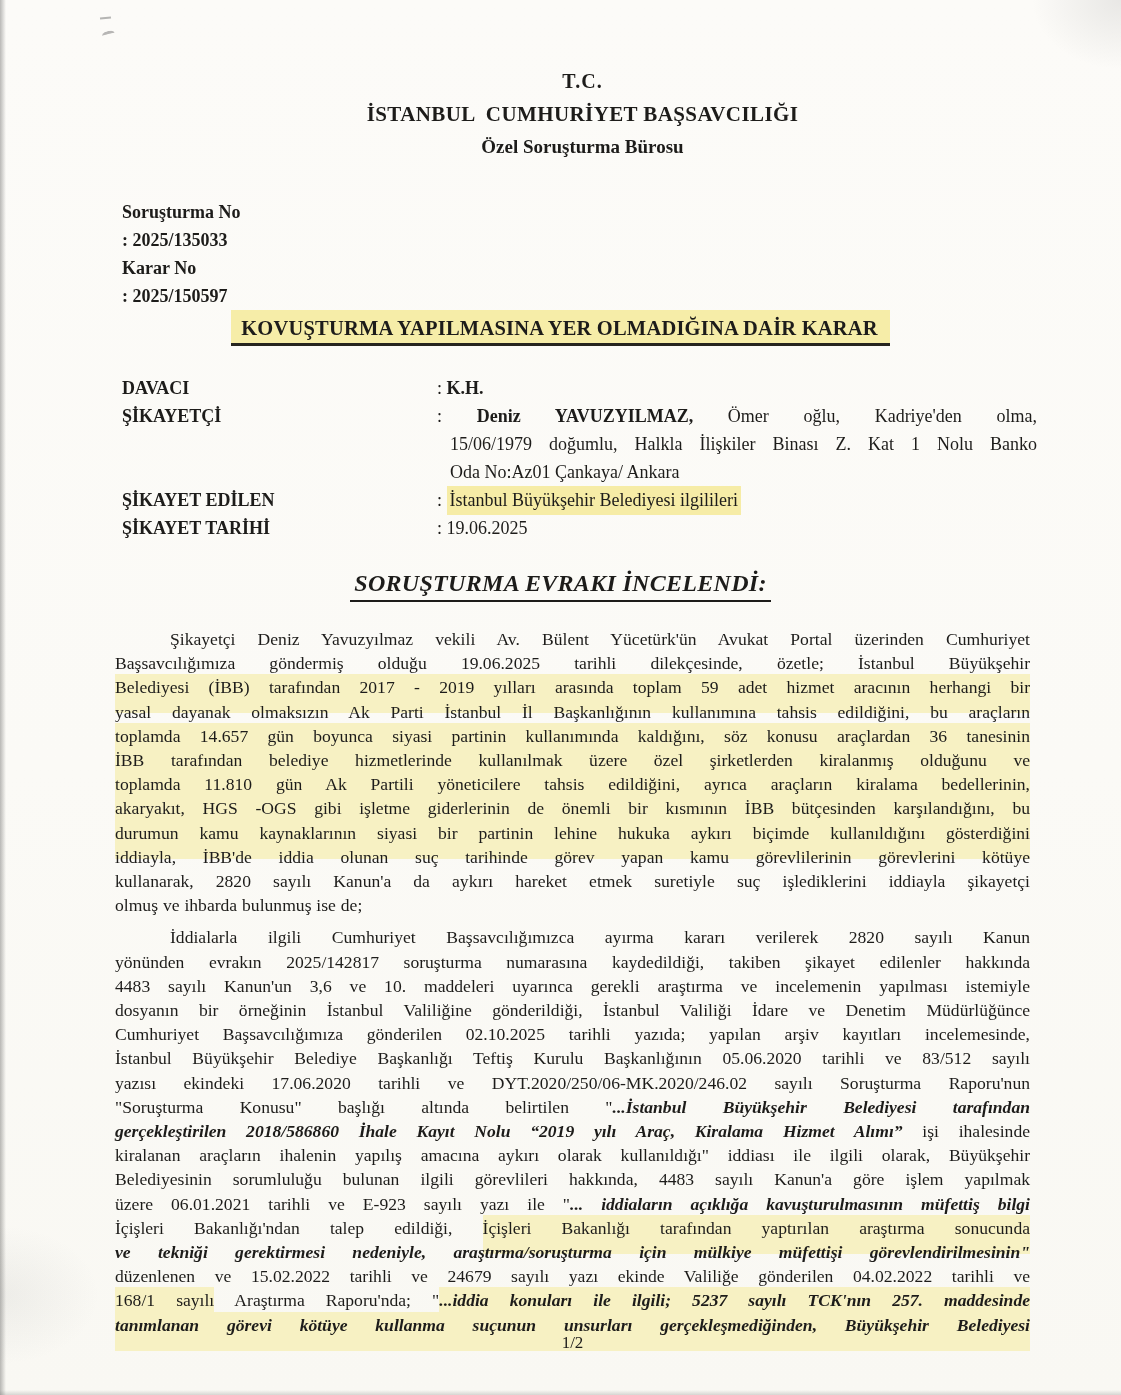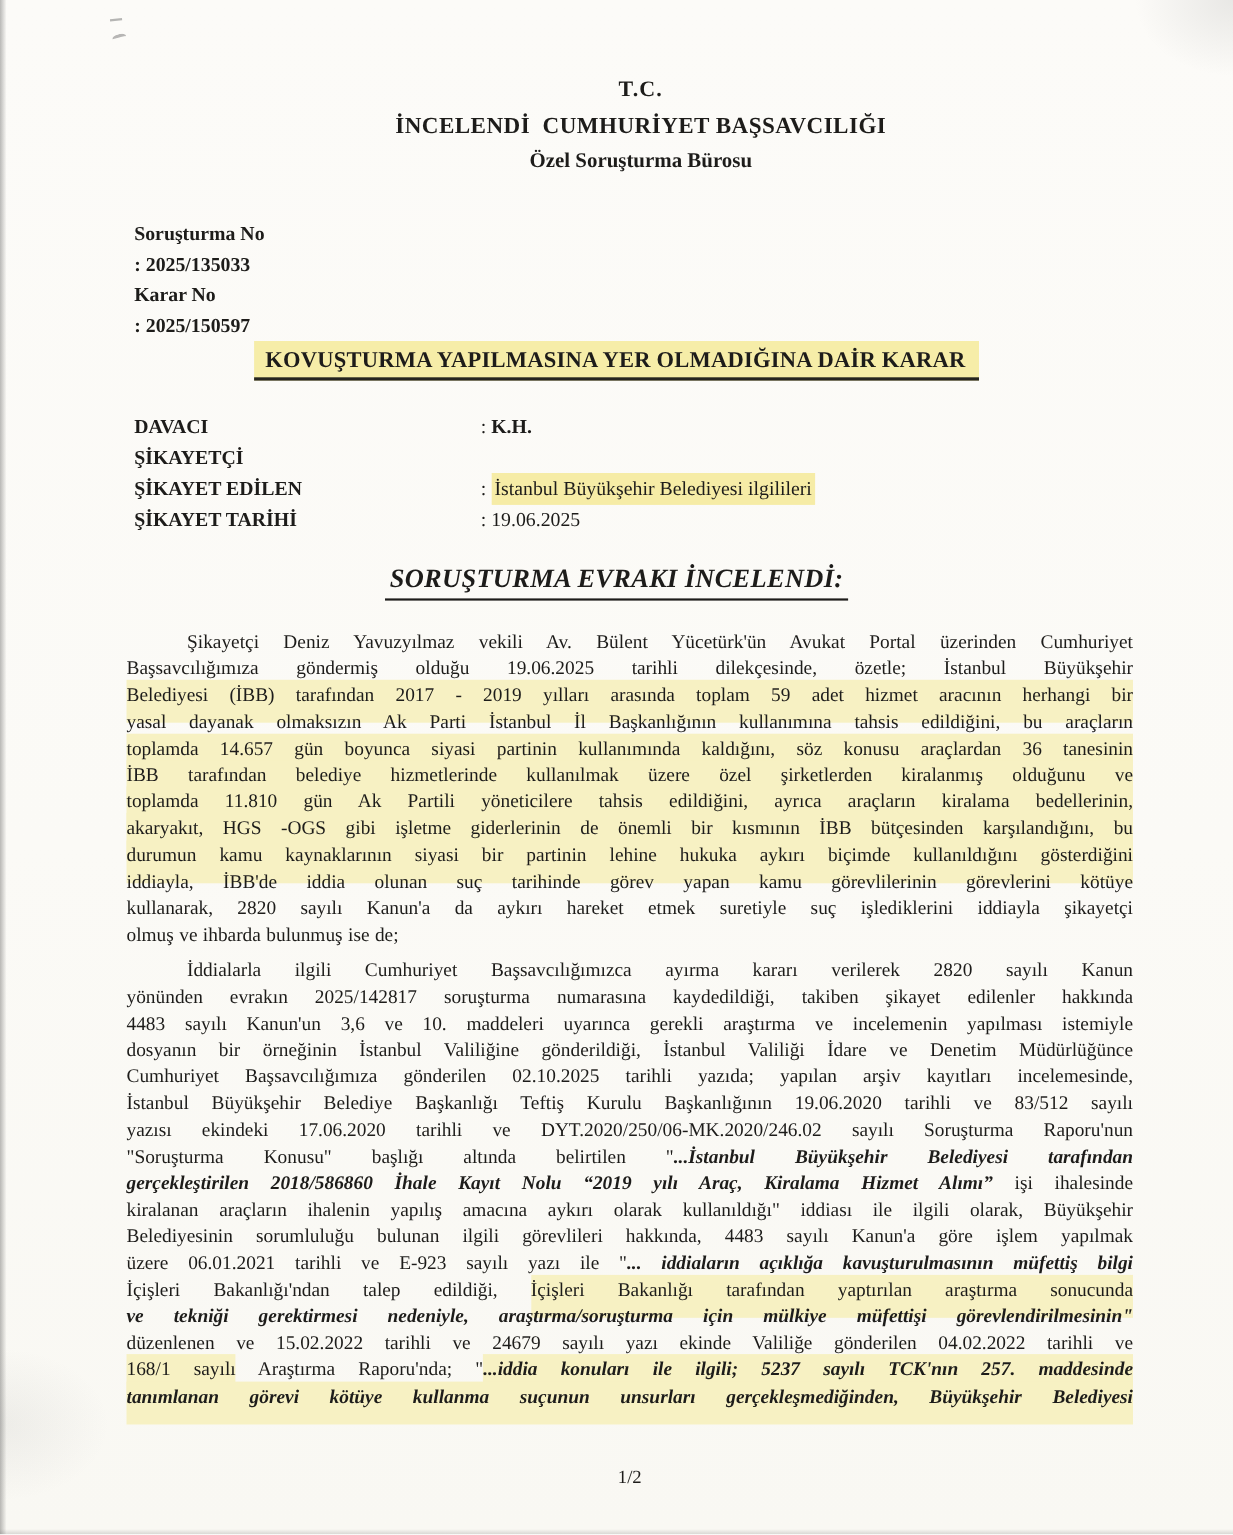--- a/index.html
+++ b/index.html
@@ -80,21 +80,21 @@
 
   <div class="edge-left"></div>
   <div class="edge-bottom"></div>
   <div class="corner-tr"></div>
   <div class="smudge-bl"></div>
   <div class="pencil-a"></div>
   <div class="pencil-b"></div>
 
   <div class="doc-header">
     <div class="h-tc">T.C.</div>
-    <div class="h-office">İNCELENDİ  CUMHURİYET BAŞSAVCILIĞI</div>
+    <div class="h-office">İSTANBUL  CUMHURİYET BAŞSAVCILIĞI</div>
     <div class="h-bureau">Özel Soruşturma Bürosu</div>
   </div>
 
   <div class="case-numbers" id="case-numbers">
       <div class="cn-row">
         <span class="cn-label">Soruşturma No</span>
         <span class="cn-value">: 2025/135033</span>
       </div>
       <div class="cn-row">
         <span class="cn-label">Karar No</span>
@@ -108,20 +108,25 @@
 
   <div class="parties" id="parties">
       <div class="party-row">
         <div class="party-label">DAVACI</div>
         <div class="party-value">
           <div class="pv-line"><span>: </span><span class="b">K.H.</span></div>
         </div>
       </div>
       <div class="party-row">
         <div class="party-label">ŞİKAYETÇİ</div>
+        <div class="party-value">
+          <div class="pv-line j"><span>: </span><span class="b">Deniz YAVUZYILMAZ,</span><span> Ömer oğlu, Kadriye'den olma,</span></div>
+          <div class="pv-line j pad"><span>15/06/1979 doğumlu, Halkla İlişkiler Binası Z. Kat 1 Nolu Banko</span></div>
+          <div class="pv-line pad"><span>Oda No:Az01 Çankaya/ Ankara</span></div>
+        </div>
       </div>
       <div class="party-row">
         <div class="party-label">ŞİKAYET EDİLEN</div>
         <div class="party-value">
           <div class="pv-line"><span>: </span><span class="hs">İstanbul Büyükşehir Belediyesi ilgilileri</span></div>
         </div>
       </div>
       <div class="party-row">
         <div class="party-label">ŞİKAYET TARİHİ</div>
         <div class="party-value">
@@ -148,21 +153,21 @@
         <div class="line j"><span>iddiayla, İBB'de iddia olunan suç tarihinde görev yapan kamu görevlilerinin görevlerini kötüye</span></div>
         <div class="line j"><span>kullanarak, 2820 sayılı Kanun'a da aykırı hareket etmek suretiyle suç işlediklerini iddiayla şikayetçi</span></div>
         <div class="line"><span>olmuş ve ihbarda bulunmuş ise de;</span></div>
       </div>
       <div class="para">
         <div class="line j ind"><span>İddialarla ilgili Cumhuriyet Başsavcılığımızca ayırma kararı verilerek 2820 sayılı Kanun</span></div>
         <div class="line j"><span>yönünden evrakın 2025/142817 soruşturma numarasına kaydedildiği, takiben şikayet edilenler hakkında</span></div>
         <div class="line j"><span>4483 sayılı Kanun'un 3,6 ve 10. maddeleri uyarınca gerekli araştırma ve incelemenin yapılması istemiyle</span></div>
         <div class="line j"><span>dosyanın bir örneğinin İstanbul Valiliğine gönderildiği, İstanbul Valiliği İdare ve Denetim Müdürlüğünce</span></div>
         <div class="line j"><span>Cumhuriyet Başsavcılığımıza gönderilen 02.10.2025 tarihli yazıda; yapılan arşiv kayıtları incelemesinde,</span></div>
-        <div class="line j"><span>İstanbul Büyükşehir Belediye Başkanlığı Teftiş Kurulu Başkanlığının 19.06.2020 tarihli ve 83/512 sayılı</span></div>
+        <div class="line j"><span>İstanbul Büyükşehir Belediye Başkanlığı Teftiş Kurulu Başkanlığının 05.06.2020 tarihli ve 83/512 sayılı</span></div>
         <div class="line j"><span>yazısı ekindeki 17.06.2020 tarihli ve DYT.2020/250/06-MK.2020/246.02 sayılı Soruşturma Raporu'nun</span></div>
         <div class="line j"><span>"Soruşturma Konusu" başlığı altında belirtilen "</span><span class="b i">...İstanbul Büyükşehir Belediyesi tarafından</span></div>
         <div class="line j"><span class="b i">gerçekleştirilen 2018/586860 İhale Kayıt Nolu “2019 yılı Araç, Kiralama Hizmet Alımı”</span><span> işi ihalesinde</span></div>
         <div class="line j"><span>kiralanan araçların ihalenin yapılış amacına aykırı olarak kullanıldığı" iddiası ile ilgili olarak, Büyükşehir</span></div>
         <div class="line j"><span>Belediyesinin sorumluluğu bulunan ilgili görevlileri hakkında, 4483 sayılı Kanun'a göre işlem yapılmak</span></div>
         <div class="line j"><span>üzere 06.01.2021 tarihli ve E-923 sayılı yazı ile "</span><span class="b i">... iddiaların açıklığa kavuşturulmasının müfettiş bilgi</span></div>
         <div class="line j"><span>İçişleri Bakanlığı'ndan talep edildiği, </span><span class="hl">İçişleri Bakanlığı tarafından yaptırılan araştırma sonucunda</span></div>
         <div class="line j"><span class="b i">ve tekniği gerektirmesi nedeniyle, araştırma/soruşturma için mülkiye müfettişi görevlendirilmesinin"</span></div>
         <div class="line j"><span>düzenlenen ve 15.02.2022 tarihli ve 24679 sayılı yazı ekinde Valiliğe gönderilen 04.02.2022 tarihli ve</span></div>
         <div class="line j"><span class="hl">168/1 sayılı</span><span> Araştırma Raporu'nda; "</span><span class="b i hl">...iddia konuları ile ilgili; 5237 sayılı TCK'nın 257. maddesinde</span></div>

